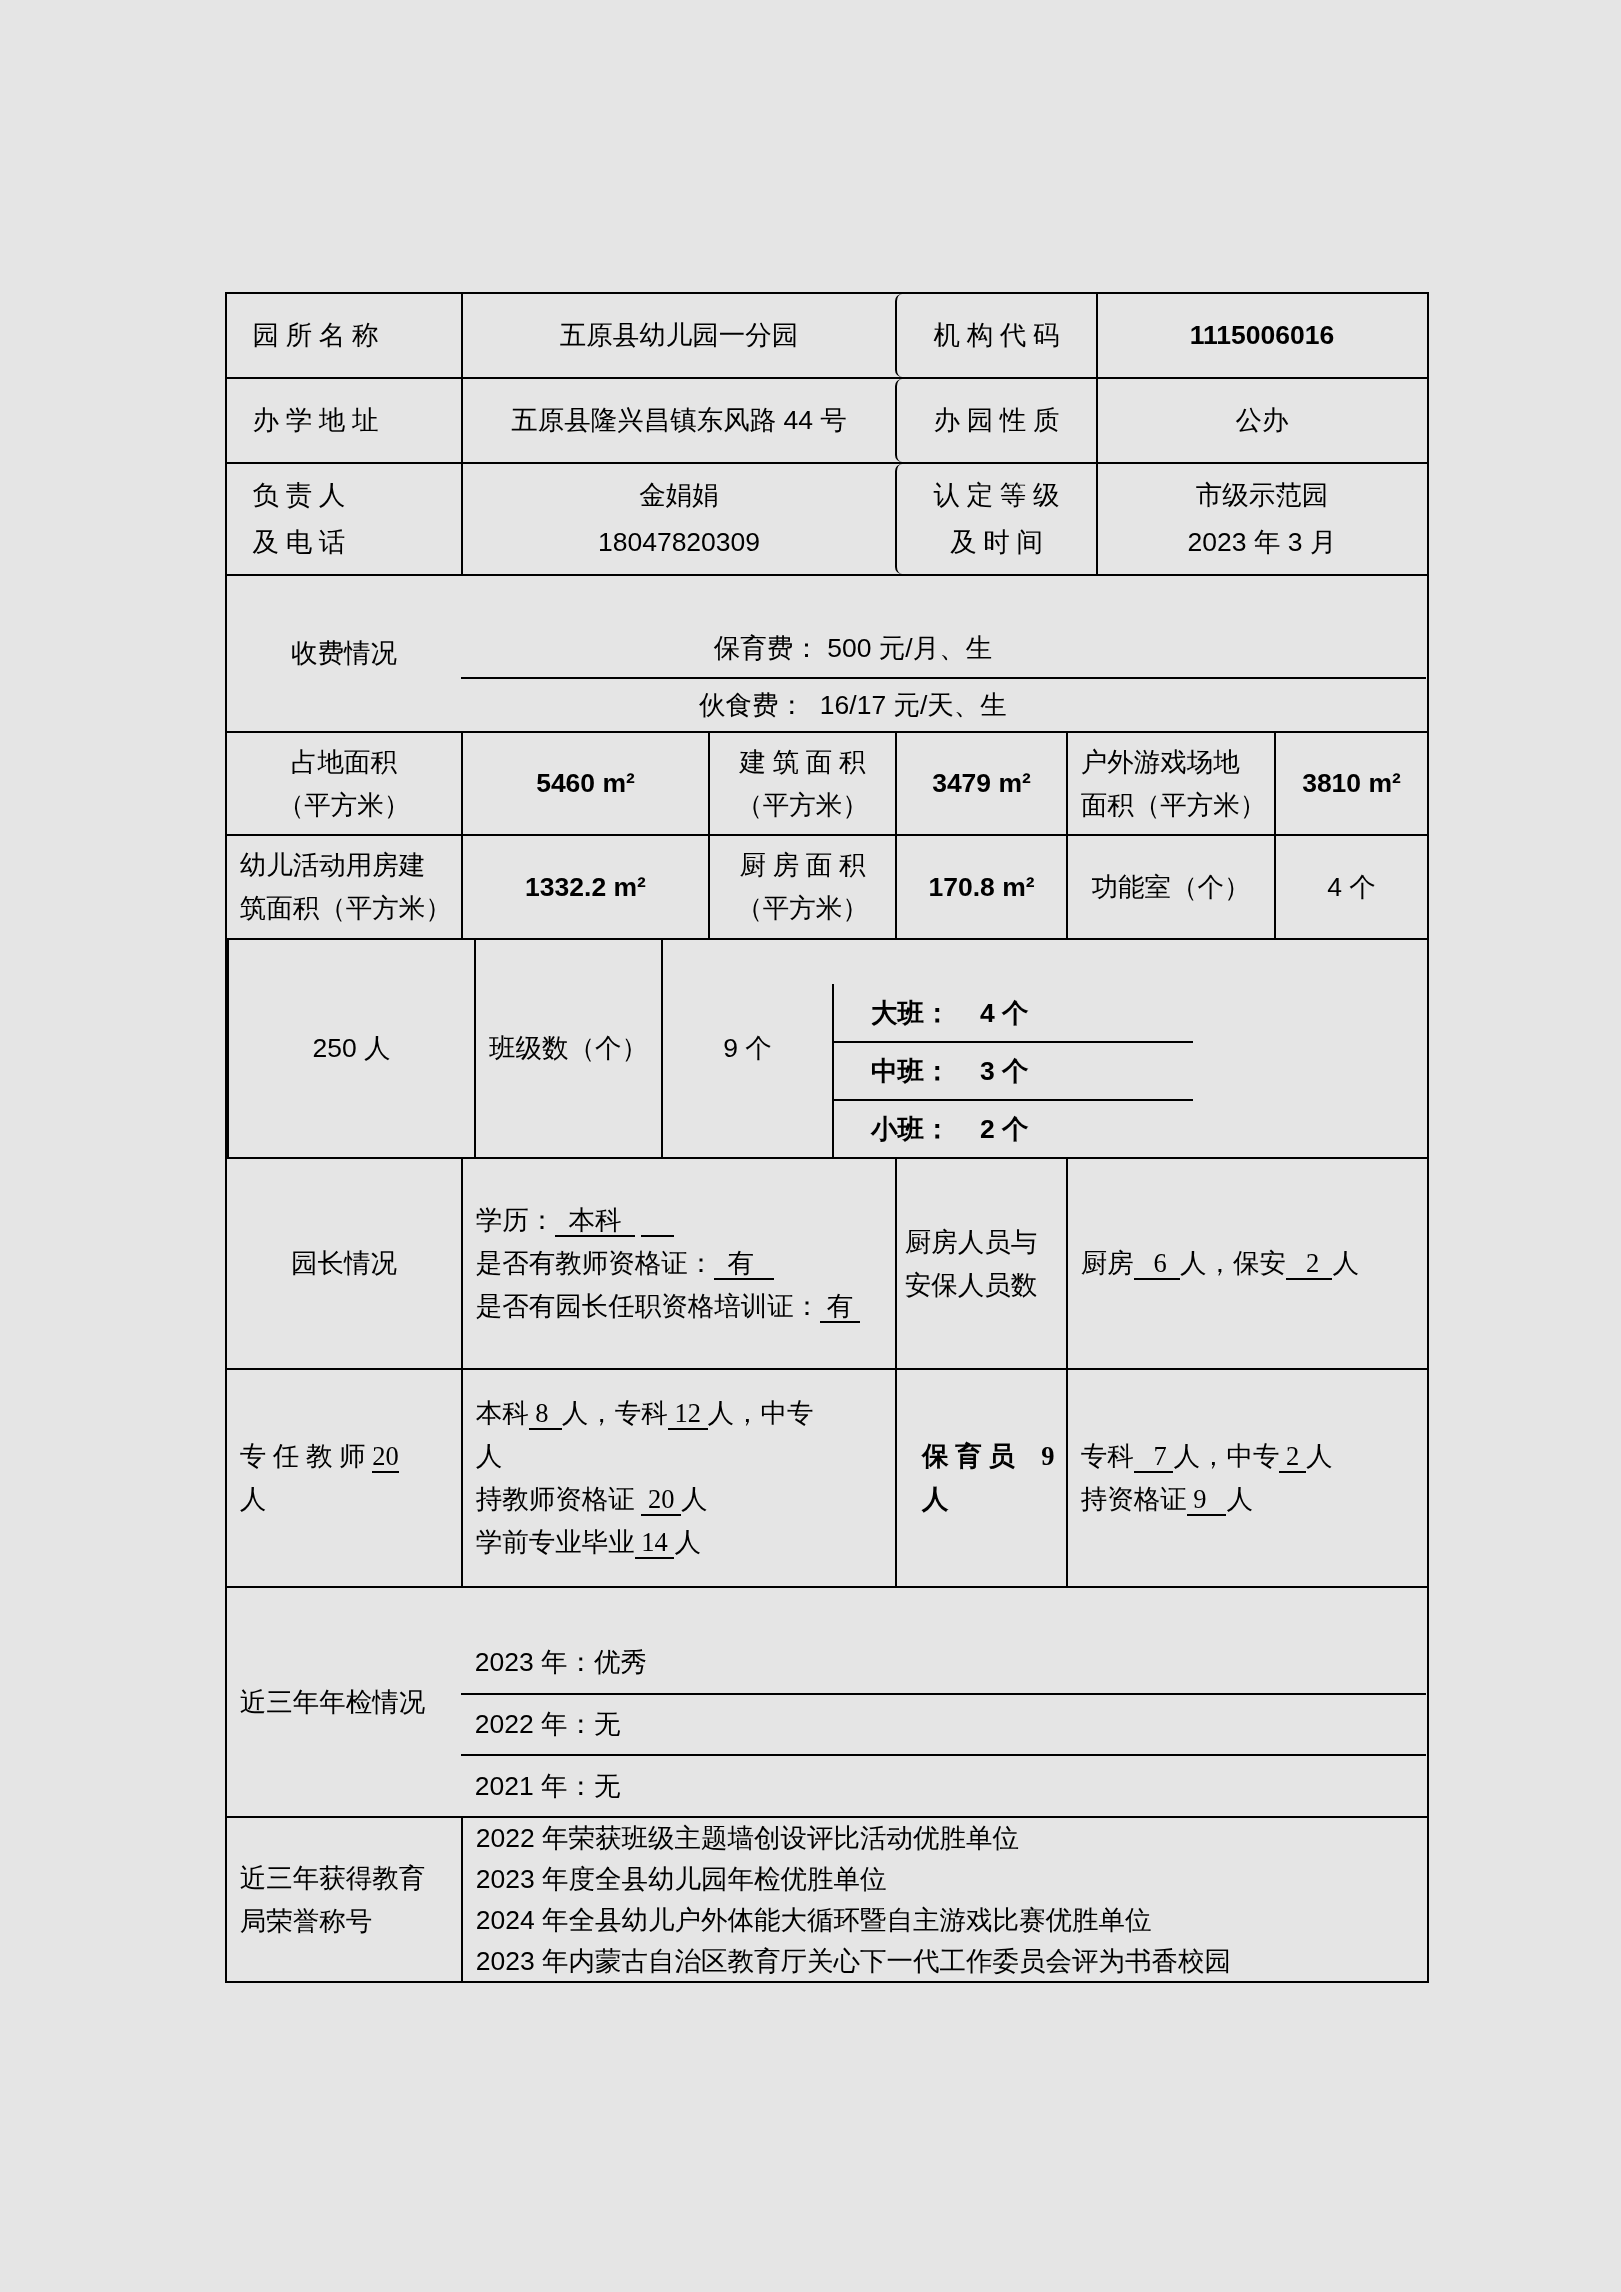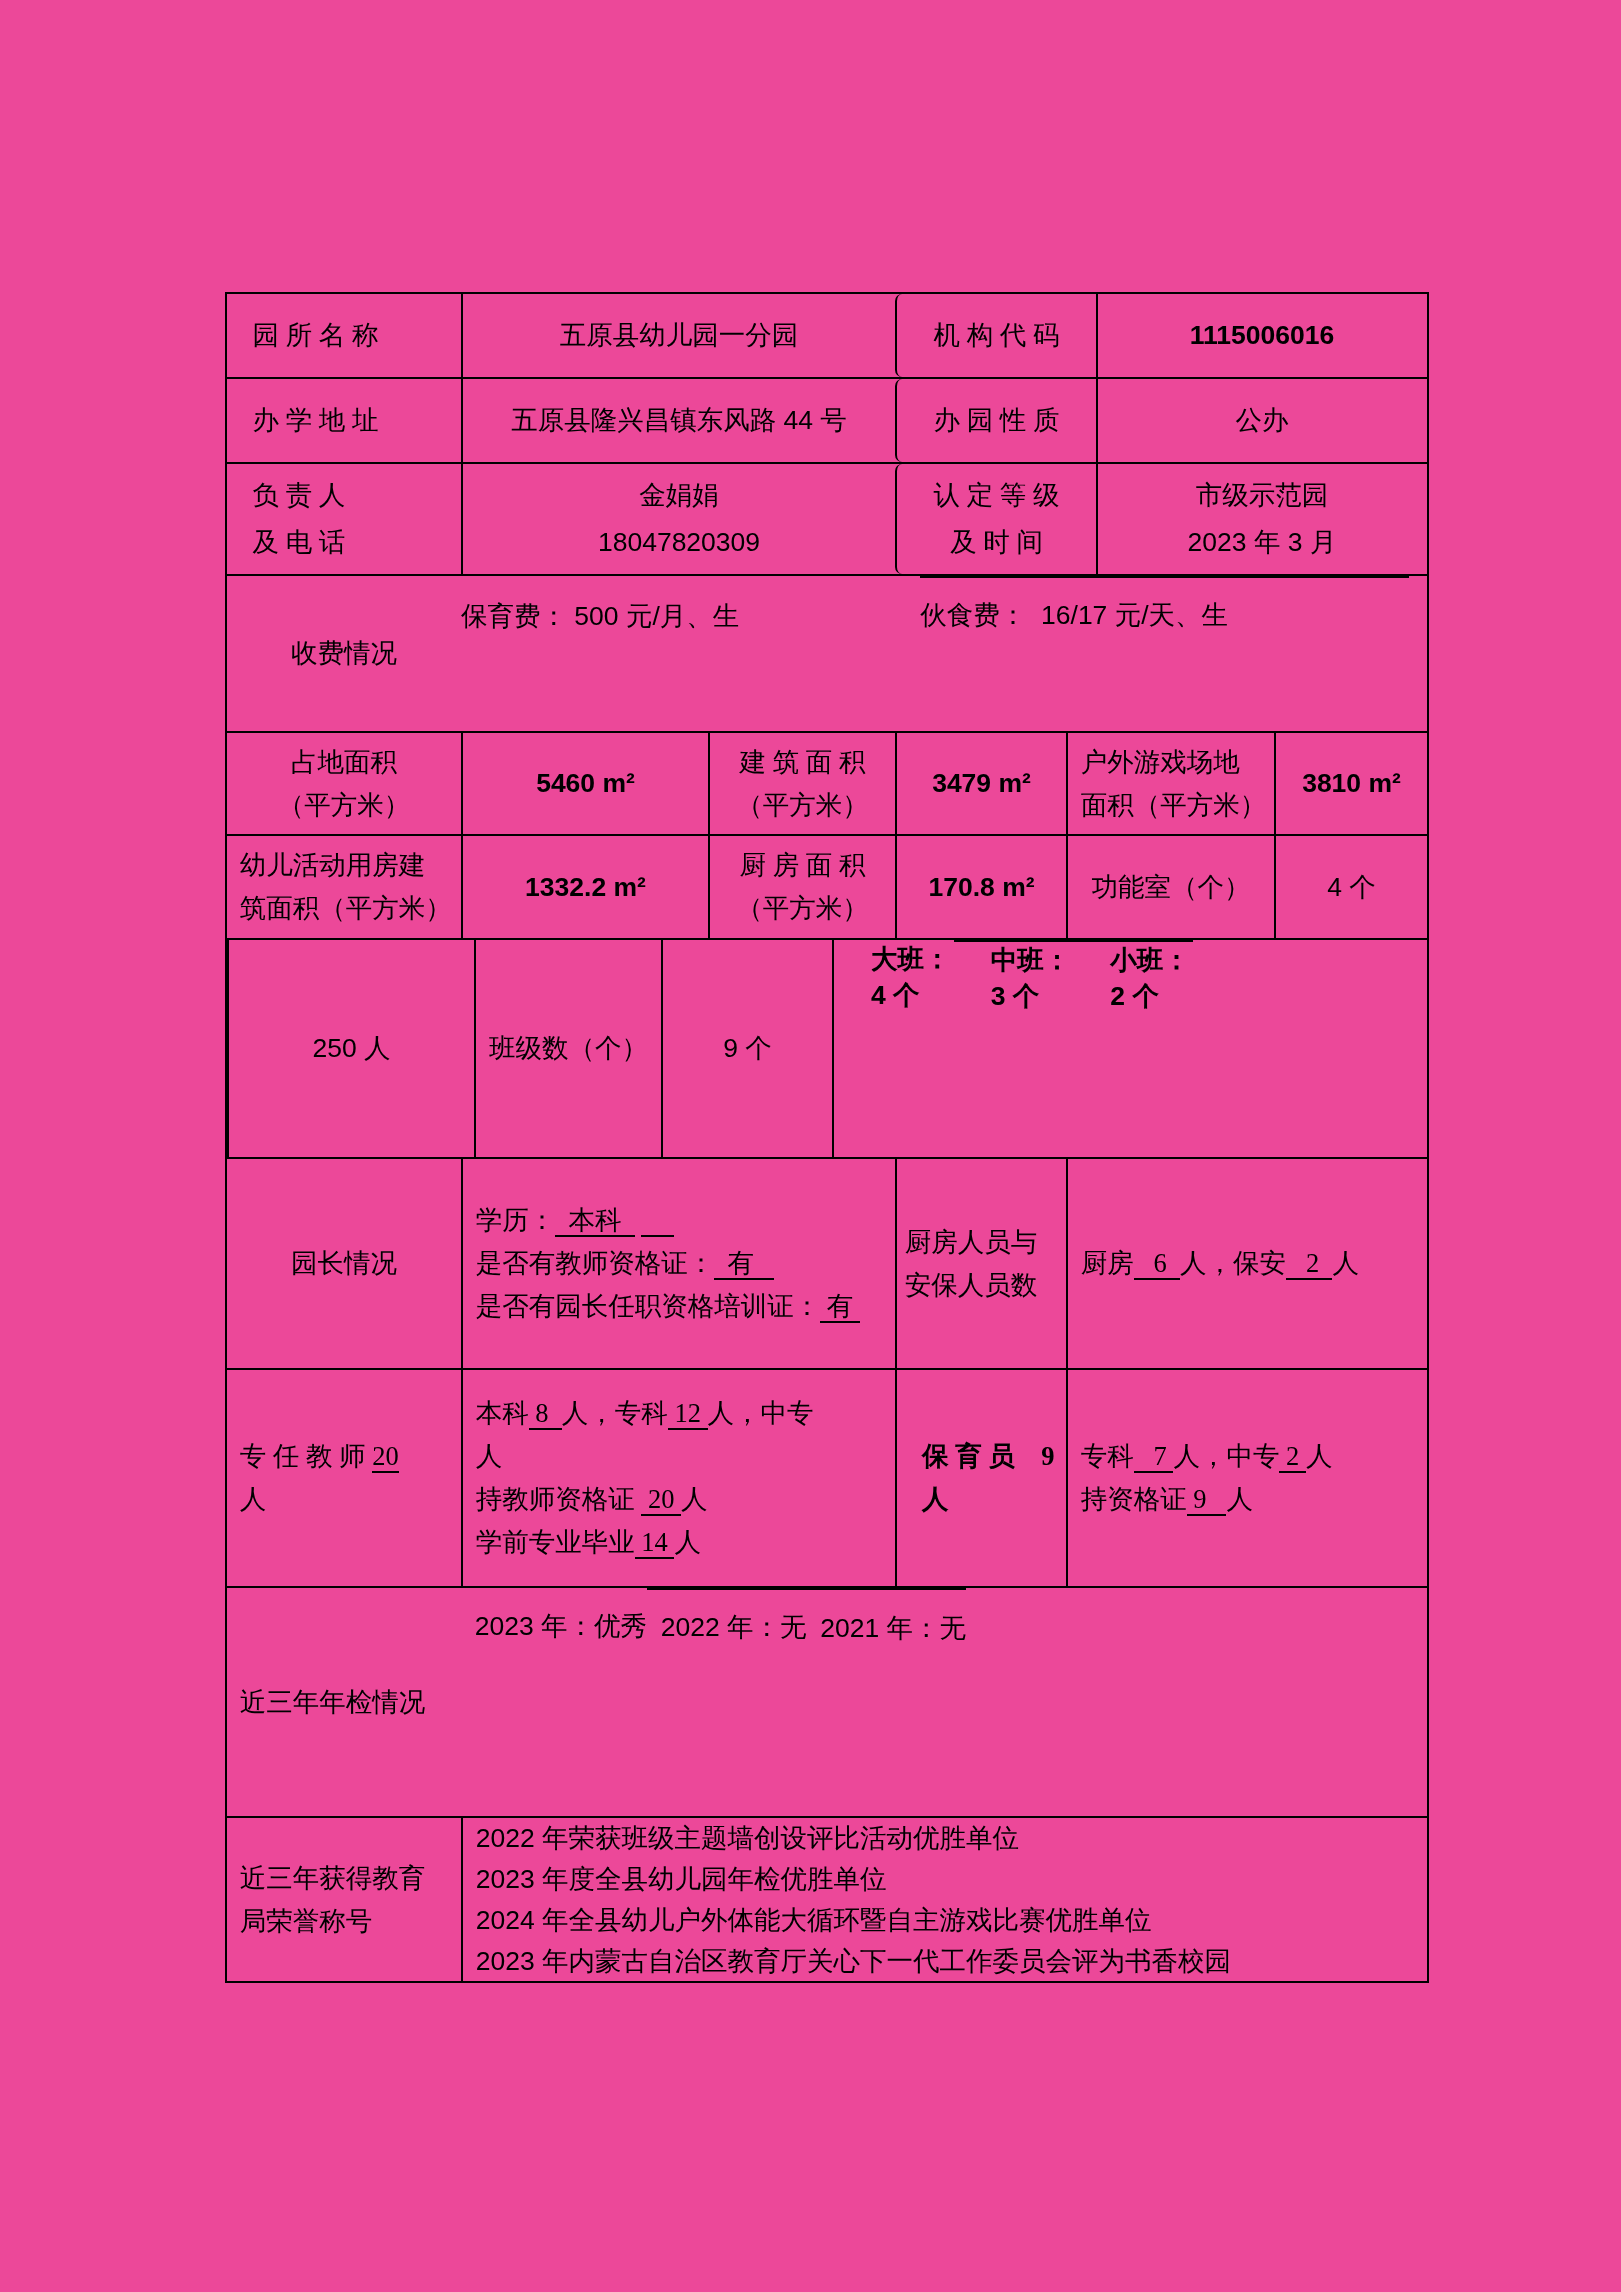--- a/index.html
+++ b/index.html
@@ -1,34 +1,34 @@
 <!DOCTYPE html>
 <html><head>
 <meta charset="utf-8">
 <style>
   html,body{margin:0;padding:0;background:#ffffff;}
-  #page{position:relative;width:1621px;height:2293px;background:#ec4899;overflow:hidden;
+  #page{position:relative;width:1621px;height:2293px;background:#e5e5e5;overflow:hidden;
         font-family:"Liberation Serif",serif;color:#000;}
   #tbl{position:absolute;left:225px;top:292px;width:1204px;border:2px solid #000;
        box-sizing:border-box;display:flex;flex-direction:column;}
   .row{display:flex;border-top:2px solid #000;box-sizing:border-box;}
   .row.first{border-top:none;}
   .c{box-sizing:border-box;border-left:2px solid #000;display:flex;flex-direction:column;
      justify-content:center;white-space:pre-wrap;overflow:hidden;font-size:26.5px;line-height:39px;}
   .c.first{border-left:none;}
   .wA{width:234px;} .wBC{width:434px;} .wL3{width:201px;border-radius:7px;} .wV3{width:330px;}
   .wB{width:247px;} .wC{width:187px;} .wD{width:171px;} .wE{width:208px;} .wF{width:153px;}
   .wEF{width:361px;} .wREST{width:965px;}
   .ctr{align-items:center;text-align:center;}
   .lft{align-items:flex-start;text-align:left;padding-left:12.7px;}
   .padlab{padding-left:25.5px;}
   .val{font-family:"Liberation Sans",sans-serif;}
   .b{font-weight:600;}
   .lh48{line-height:47px;} .lh44{line-height:43px;}
-  .stack{display:flex;flex-direction:row;box-sizing:border-box;}
+  .stack{display:flex;flex-direction:column;box-sizing:border-box;margin-top:44px;}
   .srow{display:flex;box-sizing:border-box;border-top:2px solid #000;align-items:center;
         white-space:pre-wrap;font-size:26.5px;}
   .srow.first{border-top:none;}
   .feeTxt{justify-content:center;text-align:center;padding-right:181px;
           font-family:"Liberation Sans",sans-serif;}
   .classTxt{padding-left:37px;font-family:"Liberation Sans",sans-serif;font-weight:bold;}
   .inspTxt{padding-left:13.7px;font-family:"Liberation Sans",sans-serif;}
   .rich div{line-height:43px;}
   .u{border-bottom:2px solid #000;}
   .h85{height:83px;} .h87{height:85px;} .h114{height:112px;} .h160{height:157px;}

